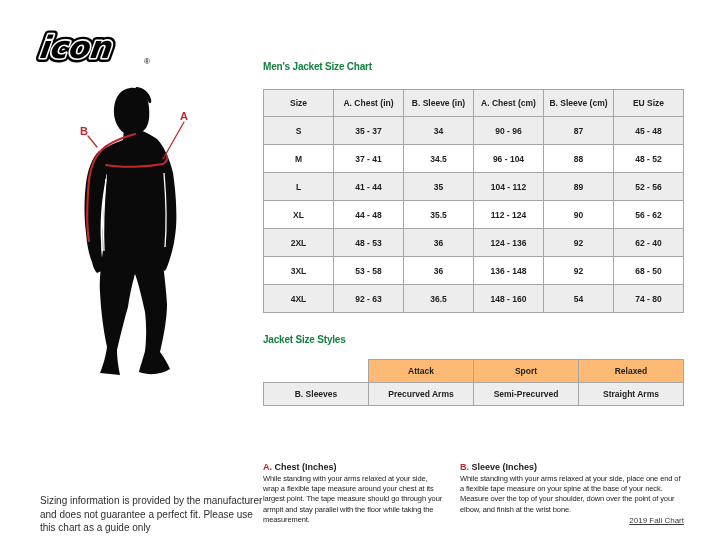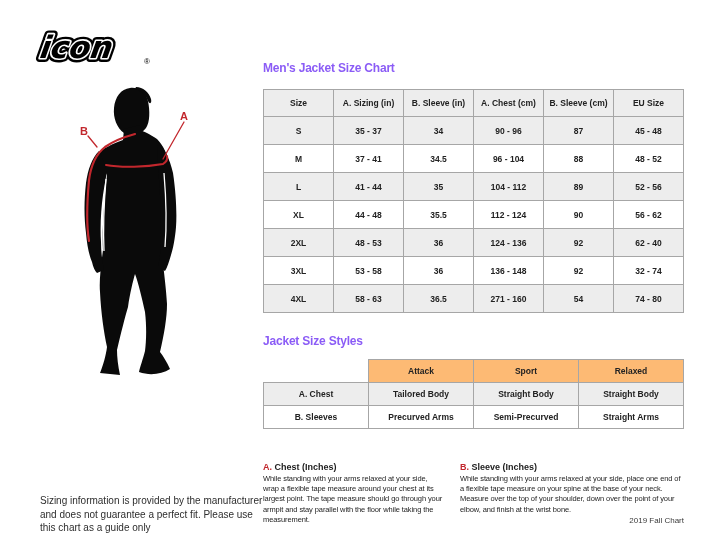--- a/index.html
+++ b/index.html
@@ -5,21 +5,21 @@
   html,body{margin:0;padding:0;background:#fff;}
   .canvas{
     position:relative;width:720px;height:540px;background:#ffffff;overflow:hidden;
     font-family:"Liberation Sans",sans-serif;color:#222;
   }
   
   .logo{position:absolute;left:32px;top:26px;width:140px;height:44px;}
   
   .figure{position:absolute;left:60px;top:85px;width:185px;height:300px;}
   
-  .h-title{position:absolute;margin:0;font-size:12px;font-weight:700;color:#8b5cf6;letter-spacing:-0.2px;}
+  .h-title{position:absolute;margin:0;font-size:10px;font-weight:700;color:#15803d;letter-spacing:-0.2px;}
   #size-title{left:263px;top:61px;}
   #style-title{left:263px;top:334px;}
   #measure-title{left:263px;top:443px;}
   
   table{position:absolute;border-collapse:collapse;table-layout:fixed;background:#fff;}
   th,td{
     border:1px solid #a6a6a6;text-align:center;vertical-align:middle;
     font-size:8.5px;font-weight:700;color:#222;padding:0 2px;
   }
   #size-table{left:263px;top:89px;width:421px;border-radius:27px;}
@@ -33,21 +33,21 @@
   th.blank,td.blank{border:none;background:#fff !important;}
   
   .measure-col{position:absolute;top:462px;}
   #measure-a{left:263px;width:182px;}
   #measure-b{left:460px;width:226px;}
   .measure-head{font-size:9px;font-weight:700;color:#1d1d1d;margin:0 0 2px 0;}
   .measure-letter{color:#c2272d;}
   .measure-body{margin:0;font-size:7.5px;line-height:1.36;color:#1d1d1d;letter-spacing:-0.1px;}
   
   .disclaimer{position:absolute;left:32px;top:486px;width:226px;margin:8px;font-size:10px;line-height:1.35;color:#2e2e2e;}
-  .chart-version{position:absolute;left:484px;top:516px;width:200px;margin:0;font-size:8px;color:#3a3a3a;text-align:right;}
+  .chart-version{position:absolute;left:484px;top:516px;width:200px;margin:0;font-size:8px;color:#3a3a3a;text-align:right;text-decoration:underline;}
 </style>
 </head>
 <body>
 
 <div class="canvas">
 
   <div class="logo">
     <svg width="140" height="44" viewBox="0 0 140 44">
       <g transform="skewX(-9)" font-family="&quot;DejaVu Sans&quot;,sans-serif" font-style="italic" font-weight="bold" font-size="31">
         <text x="12" y="32" fill="#000" stroke="#000" stroke-width="8" stroke-linejoin="round" paint-order="stroke">icon</text>
@@ -103,21 +103,21 @@
         <text x="20" y="50">B</text>
       </g>
     </svg>
   </div>
 
   <h1 class="h-title" id="size-title">Men's Jacket Size Chart</h1>
   <table id="size-table">
       <thead>
         <tr>
           <th>Size</th>
-          <th>A. Sizing (in)</th>
+          <th>A. Chest (in)</th>
           <th>B. Sleeve (in)</th>
           <th>A. Chest (cm)</th>
           <th>B. Sleeve (cm)</th>
           <th>EU Size</th>
         </tr>
       </thead>
       <tbody>
         <tr>
           <td>S</td>
           <td>35 - 37</td>
@@ -157,50 +157,44 @@
           <td>124 - 136</td>
           <td>92</td>
           <td>62 - 40</td>
         </tr>
         <tr>
           <td>3XL</td>
           <td>53 - 58</td>
           <td>36</td>
           <td>136 - 148</td>
           <td>92</td>
-          <td>32 - 74</td>
+          <td>68 - 50</td>
         </tr>
         <tr>
           <td>4XL</td>
-          <td>58 - 63</td>
+          <td>92 - 63</td>
           <td>36.5</td>
-          <td>271 - 160</td>
+          <td>148 - 160</td>
           <td>54</td>
           <td>74 - 80</td>
         </tr>
       </tbody>
     </table>
 
   <h2 class="h-title" id="style-title">Jacket Size Styles</h2>
   <table id="style-table">
       <thead>
         <tr>
           <th class="blank"></th>
           <th>Attack</th>
           <th>Sport</th>
           <th>Relaxed</th>
         </tr>
       </thead>
       <tbody>
-        <tr>
-          <td>A. Chest</td>
-          <td>Tailored Body</td>
-          <td>Straight Body</td>
-          <td>Straight Body</td>
-        </tr>
         <tr>
           <td>B. Sleeves</td>
           <td>Precurved Arms</td>
           <td>Semi-Precurved</td>
           <td>Straight Arms</td>
         </tr>
       </tbody>
     </table>
 
 

